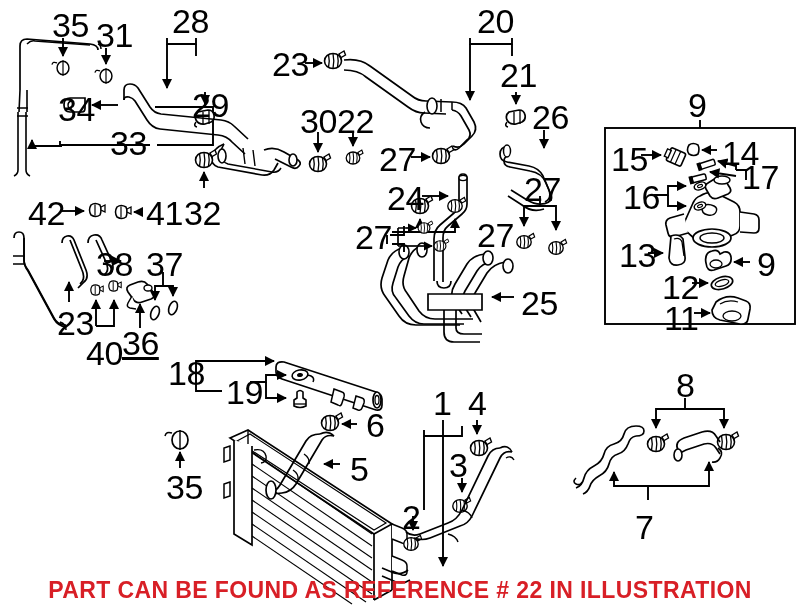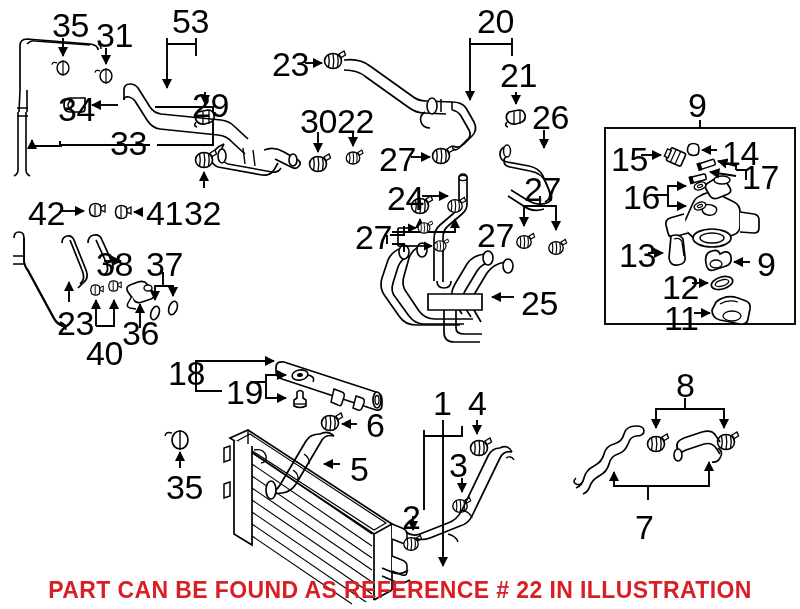--- a/index.html
+++ b/index.html
@@ -467,21 +467,21 @@
       <path d="M678,450 q-4,-8 6,-12 l18,-6 q10,-3 14,4 l4,6" fill="none" stroke="#000" stroke-width="1.7"></path>
       <path d="M678,460 q-2,-6 8,-10 l18,-6 q8,-2 12,4 l4,6" fill="none" stroke="#000" stroke-width="1.7"></path>
       <ellipse cx="678" cy="455" rx="4" ry="6" fill="#fff" stroke="#000" stroke-width="1.6"></ellipse>
       <path d="M718,448 q6,4 2,10 q-3,5 -8,4" fill="none" stroke="#000" stroke-width="1.6"></path>
     </g>
 
   </svg>
 
   <div class="callout cal-lg" style="left:52px;top:8px;">35</div>
   <div class="callout cal-lg" style="left:96px;top:18px;">31</div>
-  <div class="callout cal-lg" style="left:172px;top:4px;">53</div>
+  <div class="callout cal-lg" style="left:172px;top:4px;">28</div>
   <div class="callout cal-lg" style="left:192px;top:58px;margin-top:30px;">29</div>
   <div class="callout cal-lg" style="left:272px;top:47px;">23</div>
   <div class="callout cal-lg" style="left:477px;top:4px;">20</div>
   <div class="callout cal-lg" style="left:500px;top:58px;">21</div>
   <div class="callout cal-lg" style="left:688px;top:88px;">9</div>
   <div class="callout cal-lg" style="left:58px;top:92px;">34</div>
   <div class="callout cal-lg" style="left:110px;top:126px;">33</div>
   <div class="callout cal-lg" style="left:300px;top:104px;">30</div>
   <div class="callout cal-lg" style="left:337px;top:104px;">22</div>
   <div class="callout cal-lg" style="left:532px;top:100px;">26</div>
@@ -499,21 +499,21 @@
   <div class="callout cal-lg" style="left:477px;top:218px;">27</div>
   <div class="callout cal-lg" style="left:619px;top:238px;">13</div>
   <div class="callout cal-lg" style="left:757px;top:247px;">9</div>
   <div class="callout cal-lg" style="left:662px;top:270px;">12</div>
   <div class="callout cal-lg" style="left:96px;top:247px;">38</div>
   <div class="callout cal-lg" style="left:146px;top:247px;">37</div>
   <div class="callout cal-lg" style="left:664px;top:301px;text-align:center;">11</div>
   <div class="callout cal-lg" style="left:521px;top:286px;">25</div>
   <div class="callout cal-lg" style="left:57px;top:306px;">23</div>
   <div class="callout cal-lg" style="left:86px;top:336px;">40</div>
-  <div class="callout cal-lg" style="left:122px;top:316px;">36</div>
+  <div class="callout cal-lg" style="left:122px;top:326px;text-decoration:underline;">36</div>
   <div class="callout cal-lg" style="left:168px;top:356px;">18</div>
   <div class="callout cal-lg" style="left:226px;top:375px;">19</div>
   <div class="callout cal-lg" style="left:366px;top:408px;">6</div>
   <div class="callout cal-lg" style="left:433px;top:386px;">1</div>
   <div class="callout cal-lg" style="left:468px;top:386px;">4</div>
   <div class="callout cal-lg" style="left:449px;top:448px;">3</div>
   <div class="callout cal-lg" style="left:676px;top:368px;">8</div>
   <div class="callout cal-lg" style="left:350px;top:452px;">5</div>
   <div class="callout cal-lg" style="left:166px;top:470px;">35</div>
   <div class="callout cal-lg" style="left:402px;top:500px;">2</div>

